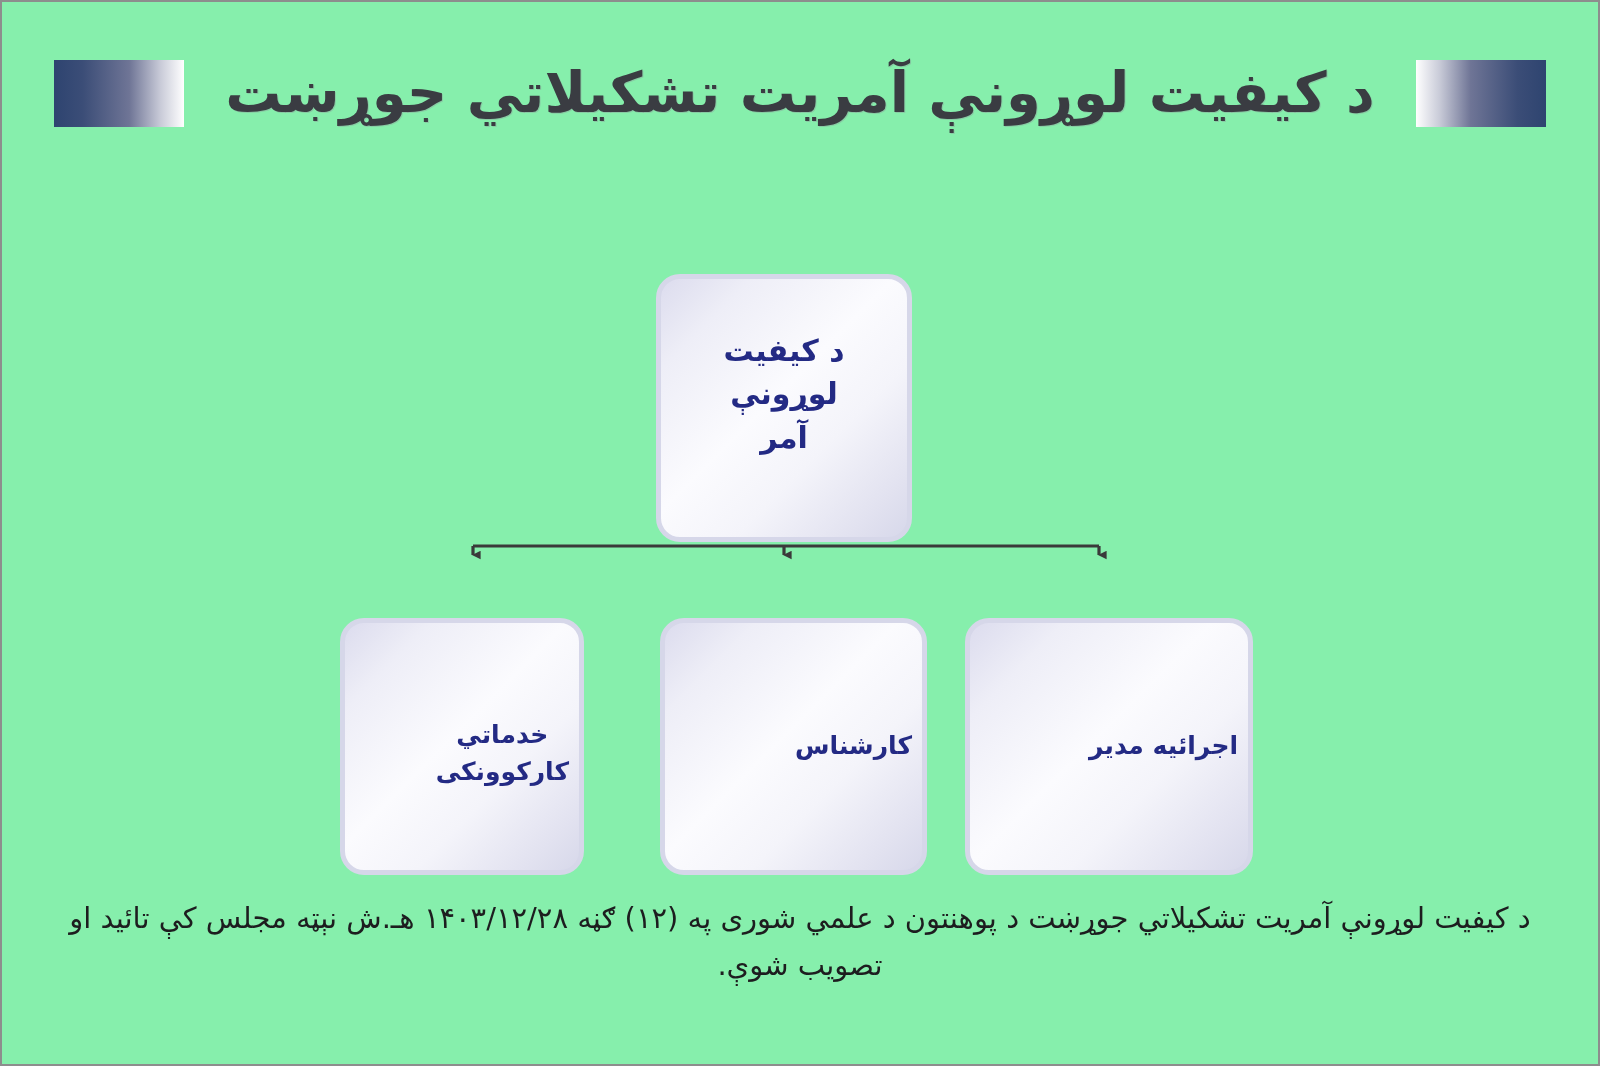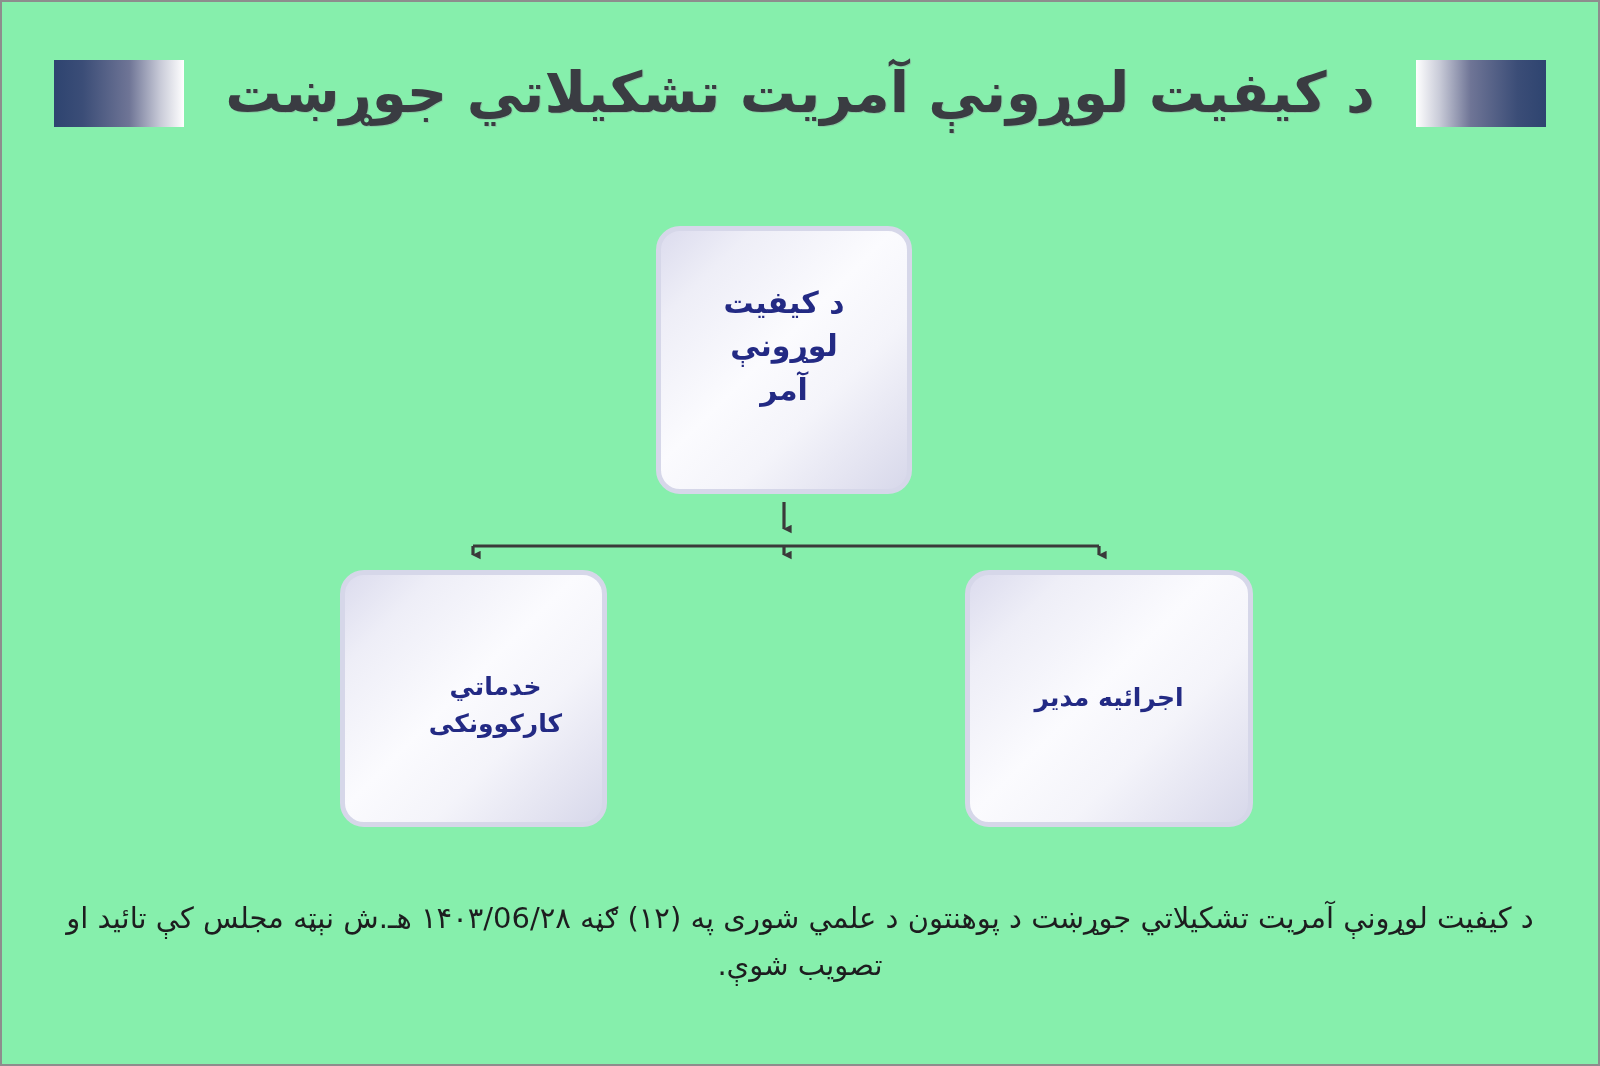--- a/index.html
+++ b/index.html
@@ -74,22 +74,22 @@
     border-radius: 24px;
     background: linear-gradient(135deg,
                 #dcdcee 0%,
                 #eeeef7 18%,
                 #fbfbfe 46%,
                 #f4f4fa 66%,
                 #e2e2f0 88%,
                 #d7d8ea 100%);
     display: flex;
     align-items: center;
-    justify-content: center;
-    direction: rtl;
+    direction: rtl;
+    margin-top: 48px;
   }
 
   .org-box-label {
     font-family: "DejaVu Sans", "Liberation Sans", sans-serif;
     font-weight: bold;
     color: #232a84;
     text-align: center;
     line-height: 1.45;
     direction: rtl;
     white-space: pre-line;
@@ -106,21 +106,21 @@
 
   #box-head .org-box-label {
     font-size: 30px;
     margin-bottom: 28px;
   }
 
   
   #box-service {
     left: 338px;
     top: 568px;
-    width: 267px;
+    width: 244px;
     height: 257px;
     padding-left: 44px;
   }
 
   #box-expert {
     left: 658px;
     top: 568px;
     width: 267px;
     height: 257px;
   }
@@ -199,20 +199,23 @@
   <div class="org-box" id="box-head">
     <div class="org-box-label">د کیفیت لوړونې
 آمر</div>
   </div>
 
   <div class="org-box" id="box-service">
     <div class="org-box-label">خدماتي
 کارکوونکی</div>
   </div>
 
+  <div class="org-box" id="box-expert">
+    <div class="org-box-label">کارشناس</div>
+  </div>
 
   <div class="org-box" id="box-exec-manager">
     <div class="org-box-label">اجرائیه مدیر</div>
   </div>
 
-  <div id="footer-note">د کیفیت لوړونې آمریت تشکیلاتي جوړښت د پوهنتون د علمي شورى په (۱۲) ګڼه ۱۴۰۳/06/۲۸ هـ.ش نېټه مجلس کې تائید او تصویب شوې.</div>
+  <div id="footer-note">د کیفیت لوړونې آمریت تشکیلاتي جوړښت د پوهنتون د علمي شورى په (۱۲) ګڼه ۱۴۰۳/۱۲/۲۸ هـ.ش نېټه مجلس کې تائید او تصویب شوې.</div>
 
 </div>
 
 </body></html>

